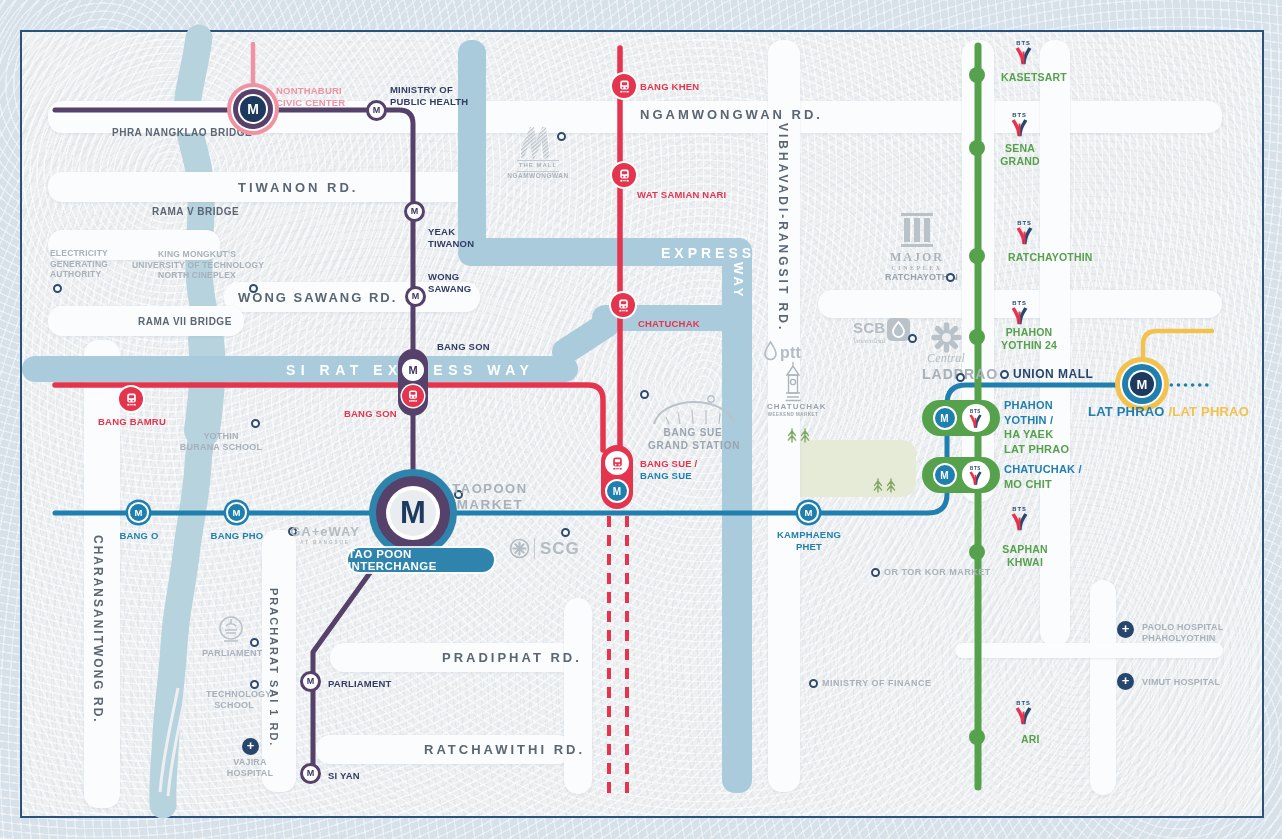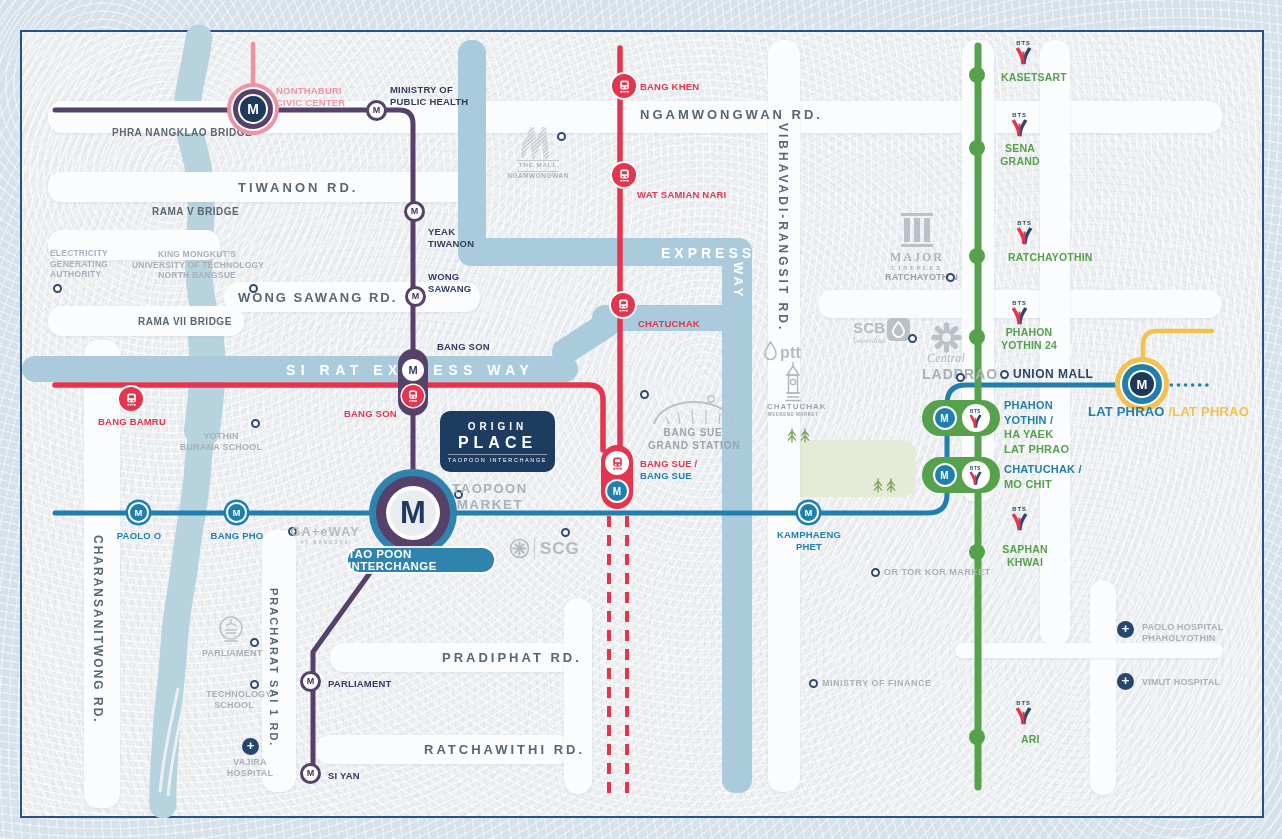--- a/index.html
+++ b/index.html
@@ -253,21 +253,21 @@
     <div class="cir cmb">
         <span>M</span>
       </div>
   </div>
   <div class="lb" style="left:640px;top:458px">
       <div class="red">BANG SUE /</div>
       <div class="blu">BANG SUE</div>
     </div>
 
   <div class="mb" style="left:128px;top:502px"><span>M</span></div>
-  <div class="lb blu c" style="left:104px;top:530px;width:70px">PAOLO O</div>
+  <div class="lb blu c" style="left:104px;top:530px;width:70px">BANG O</div>
   <div class="mb" style="left:226px;top:502px"><span>M</span></div>
   <div class="lb blu c" style="left:202px;top:530px;width:70px">BANG PHO</div>
   <div class="mb" style="left:798px;top:502px"><span>M</span></div>
   <div class="lb blu c" style="left:769px;top:529px;width:80px">
       <div>KAMPHAENG</div>
       <div>PHET</div>
     </div>
   <div class="bigm" id="m-latphrao" style="left:1130px;top:372px">
       <span>M</span>
     </div>
@@ -343,36 +343,31 @@
       <div>SAPHAN</div>
       <div>KHWAI</div>
     </div>
 
   <div class="gd" style="left:969px;top:729px"></div>
   <svg class="bts" style="left:1010px;top:699px">
       <use href="#bts-sym"></use>
     </svg>
   <div class="lb grn" style="left:1021px;top:733px;font-size:10.5px">ARI</div>
 
-  <div class="origin-box">
-    <div class="o1">ORIGIN</div>
-    <div class="o2">PLACE</div>
-    <div class="o3">TAOPOON INTERCHANGE</div>
-  </div>
 
   <div class="lb gry" style="left:50px;top:248px;font-size:8.5px">
       <div>ELECTRICITY</div>
       <div>GENERATING</div>
       <div>AUTHORITY</div>
     </div>
   <div class="om" style="left:53px;top:284px"></div>
   <div class="lb gry c" style="left:132px;top:249px;width:130px;font-size:8.5px">
       <div>KING MONGKUT'S</div>
       <div>UNIVERSITY OF TECHNOLOGY</div>
-      <div>NORTH BANGSUE</div>
+      <div>NORTH CINEPLEX</div>
     </div>
   <div class="om" style="left:249px;top:284px"></div>
 
   <svg class="ab" style="left:521px;top:127px" width="34" height="34" viewBox="0 0 34 34">
     <path d="M4 31 L11 4 L17 24 L23 4 L30 31" stroke="url(#hh)" stroke-width="6" fill="none" transform="skewX(-8)"></path>
   </svg>
   <div class="lb c" style="left:505px;top:158px;width:66px;color:#aab3bc">
     <div style="font-size:6px;letter-spacing:1px;border-top:1px solid #c3cbd2;border-bottom:1px solid #c3cbd2;display:inline-block;padding:1px 2px">THE MALL</div>
     <div style="font-size:6.5px;letter-spacing:.5px">NGAMWONGWAN</div>
   </div>

